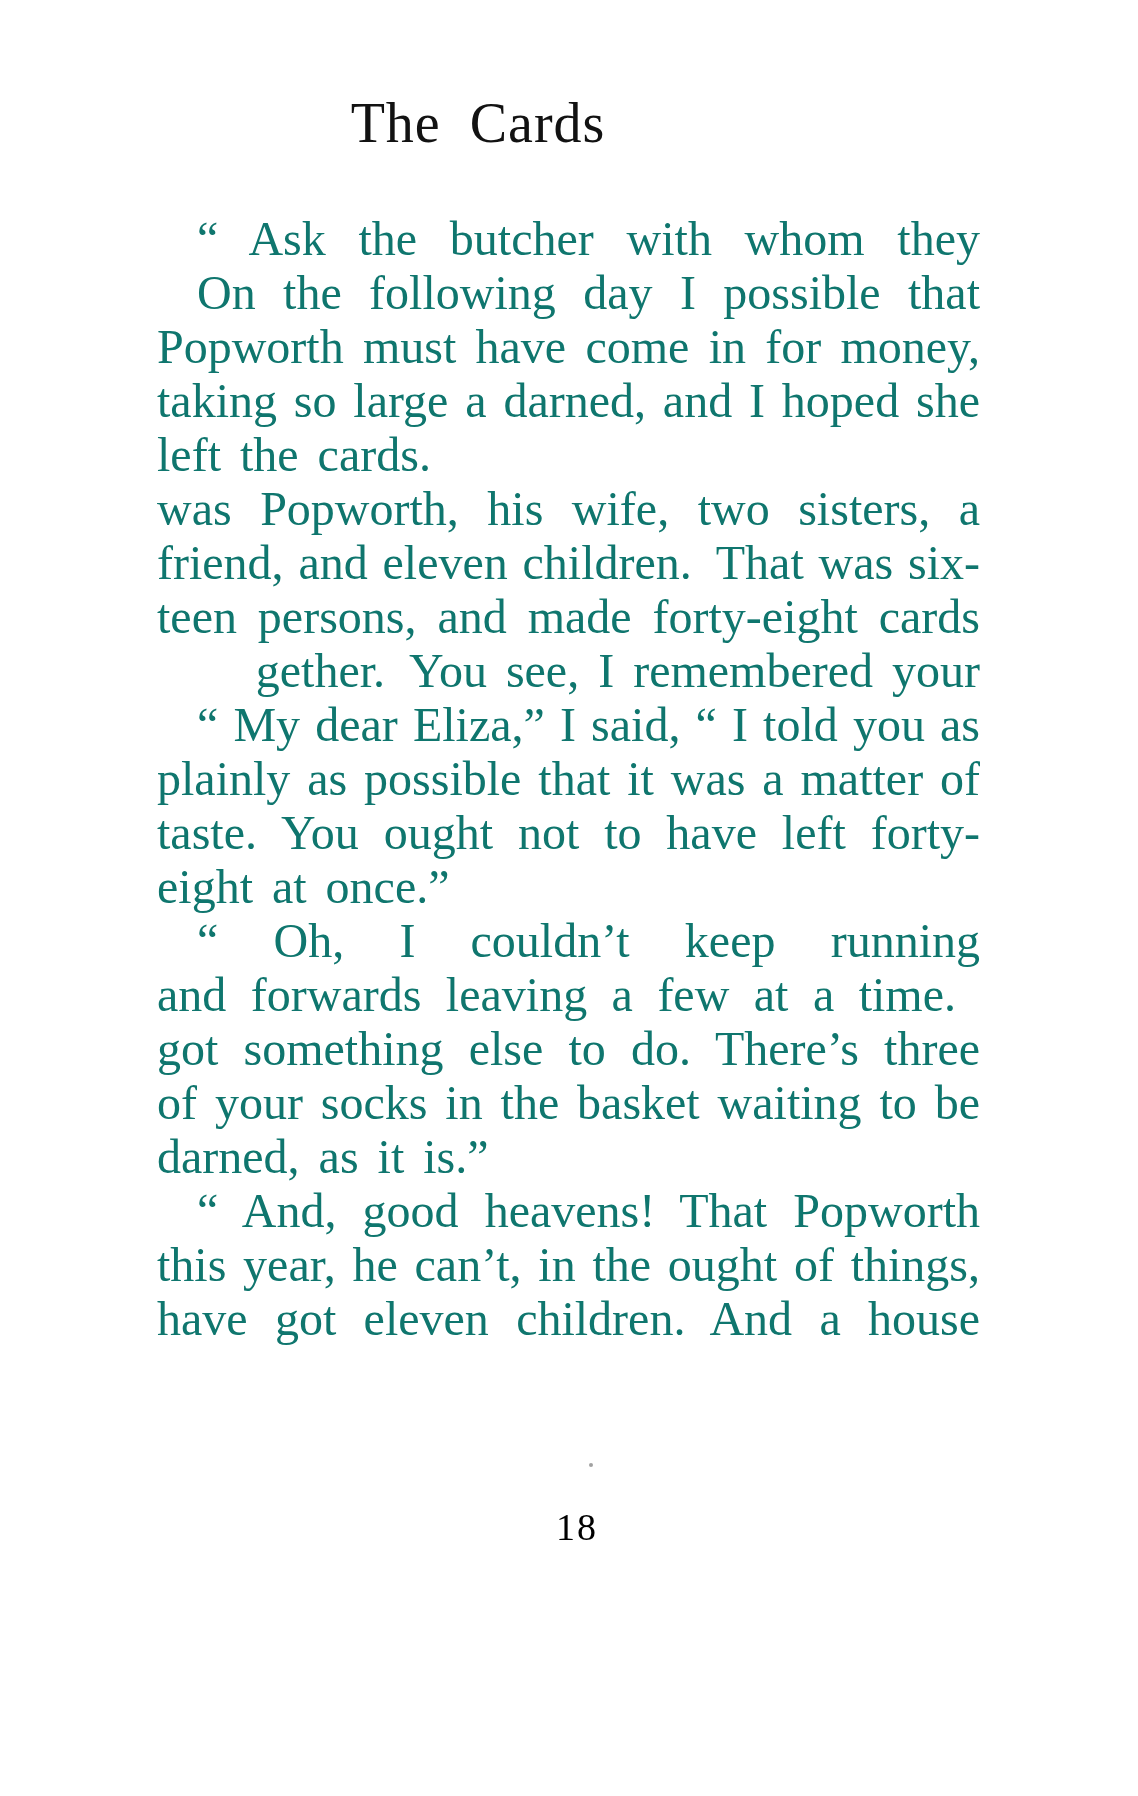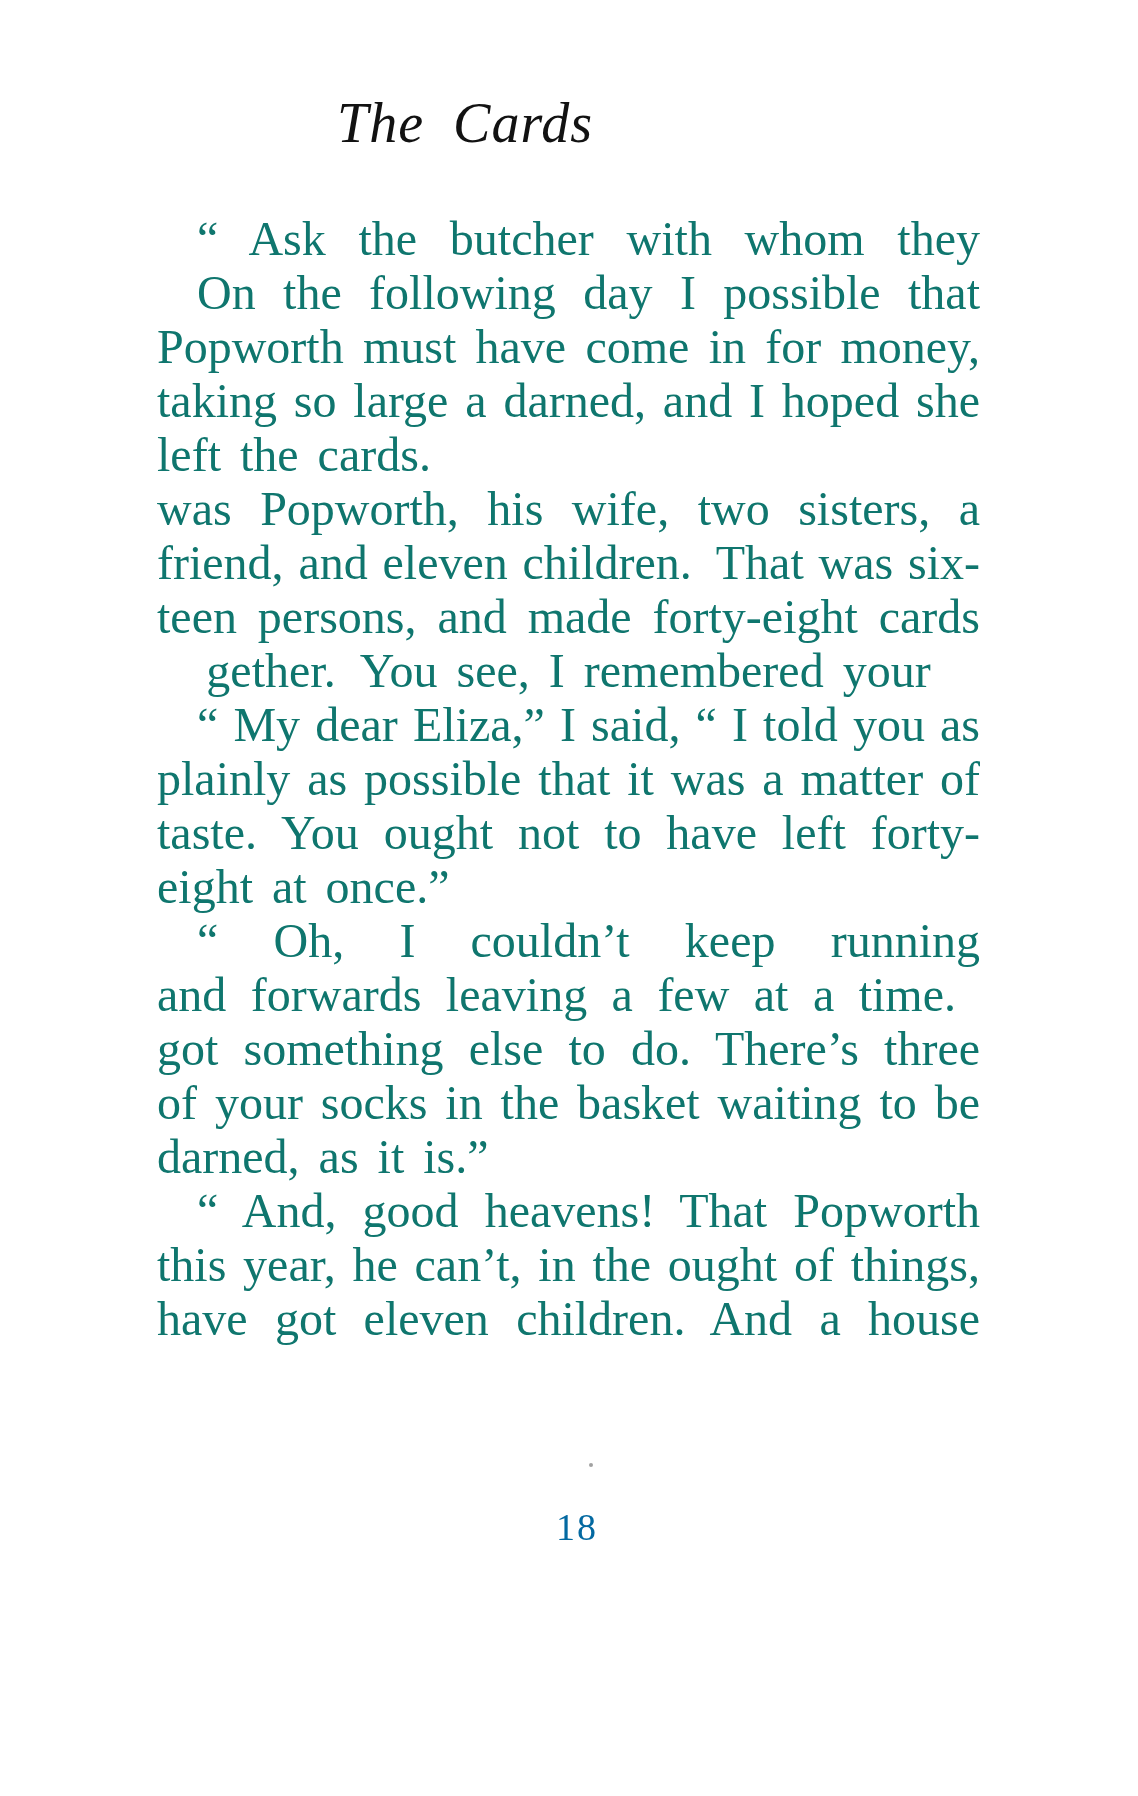--- a/index.html
+++ b/index.html
@@ -16,29 +16,28 @@
     overflow: hidden;
   }
   .book-page {
     position: absolute;
     inset: 0;
     background: #ffffff;
   }
   .page-title {
     position: absolute;
     top: 95px;
-    left: 0;
+    left: 13px;
     width: 930px;
     line-height: 56px;
     font-size: 56px;
     text-align: center;
     word-spacing: 14px;
     letter-spacing: 1px;
     color: #121212;
-    font-style: italic;
   }
   .text-block {
     position: absolute;
     left: 157px;
     top: 212px;
     width: 823px;
     font-size: 48px;
     line-height: 54px;
     word-spacing: 2px;
     color: #0f766e;
@@ -47,32 +46,32 @@
   .line {
     height: 54px;
     overflow: hidden;
     text-align: justify;
     text-align-last: justify;
     text-justify: inter-word;
     white-space: normal;
   }
   .line.indent { text-indent: 40px; }
   .line.endpara {
-    text-align: center;
+    text-align: right;
     text-align-last: left;
     word-spacing: 7px;
   }
   .page-number {
     position: absolute;
     left: 556px;
     top: 1508px;
     font-size: 38px;
     line-height: 38px;
     letter-spacing: 2px;
-    color: #0369a1;
+    color: #000000;
   }
   .ink-speck {
     position: absolute;
     left: 589px;
     top: 1463px;
     width: 4px;
     height: 4px;
     border-radius: 50%;
     background: #6f6f6f;
     opacity: 0.65;

